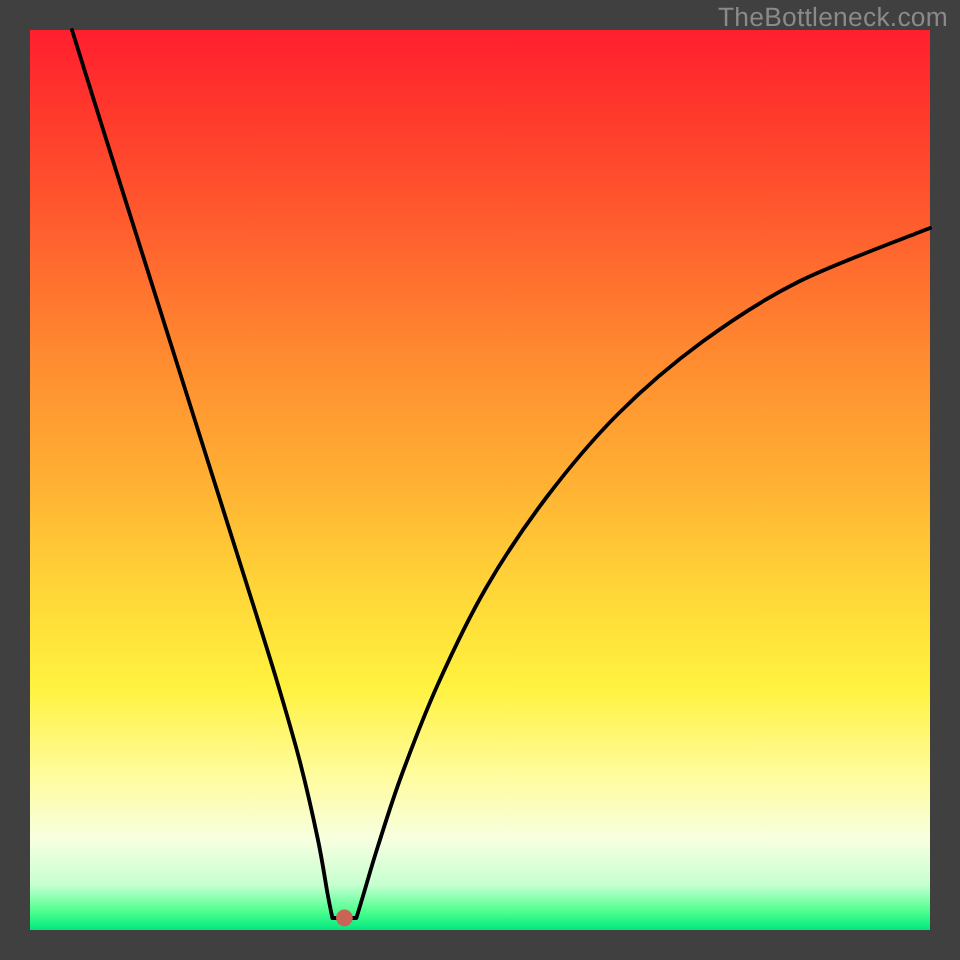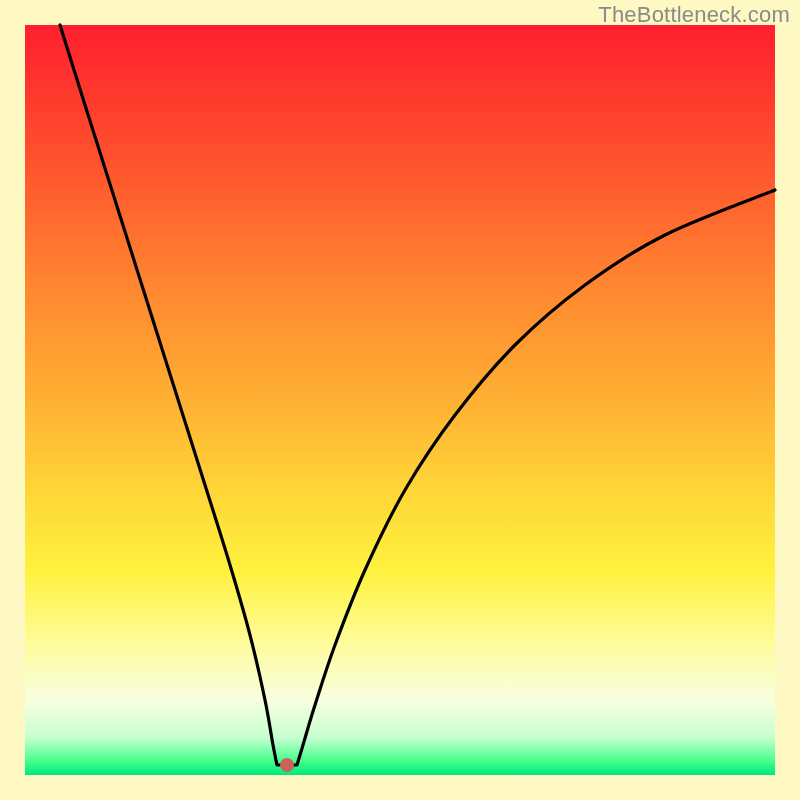--- a/index.html
+++ b/index.html
@@ -8,21 +8,21 @@
     width: 800px;
     height: 800px;
     background: #000;
     overflow: hidden;
     font-family: Arial, Helvetica, sans-serif;
   }
   .frame {
     position: absolute;
     left: 0; top: 0;
     width: 800px; height: 800px;
-    background: #fef9c3;
+    background: #404040;
   }
   .plot {
     position: absolute;
     
     left: 25px;
     top: 25px;
     width: 750px;
     height: 750px;
     background: linear-gradient(to bottom,
       #ff1f2f 0%,

